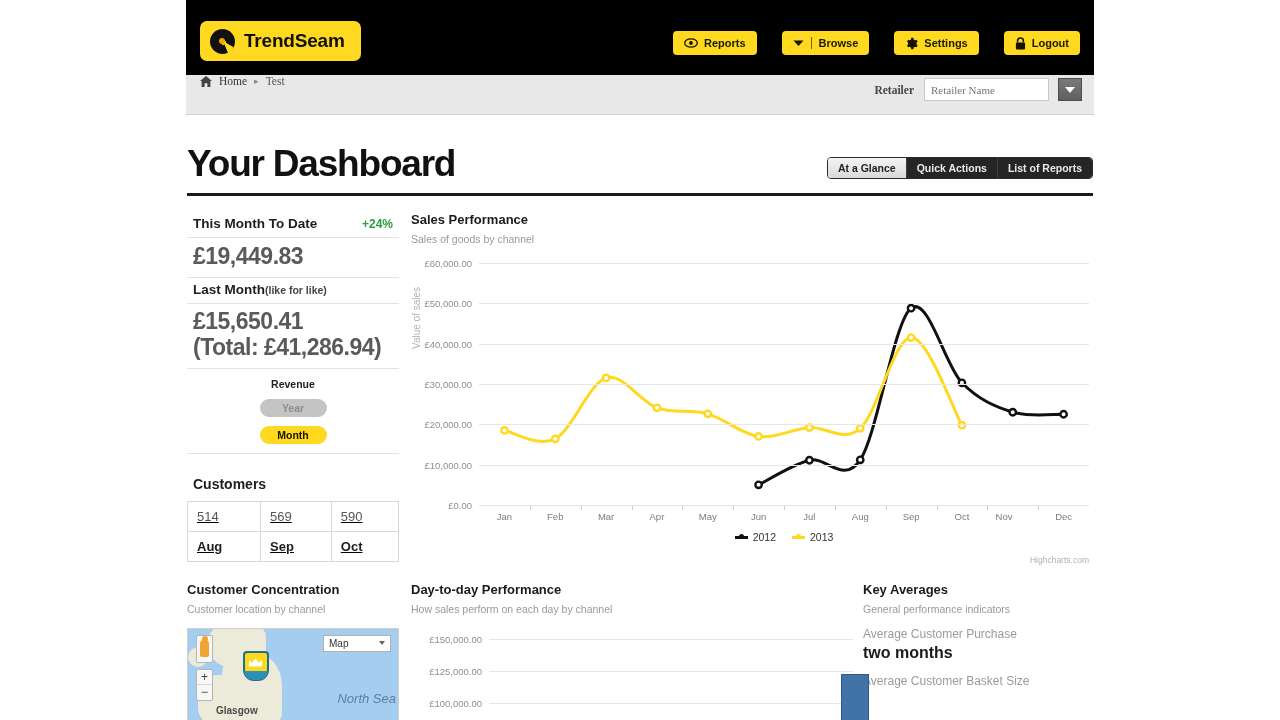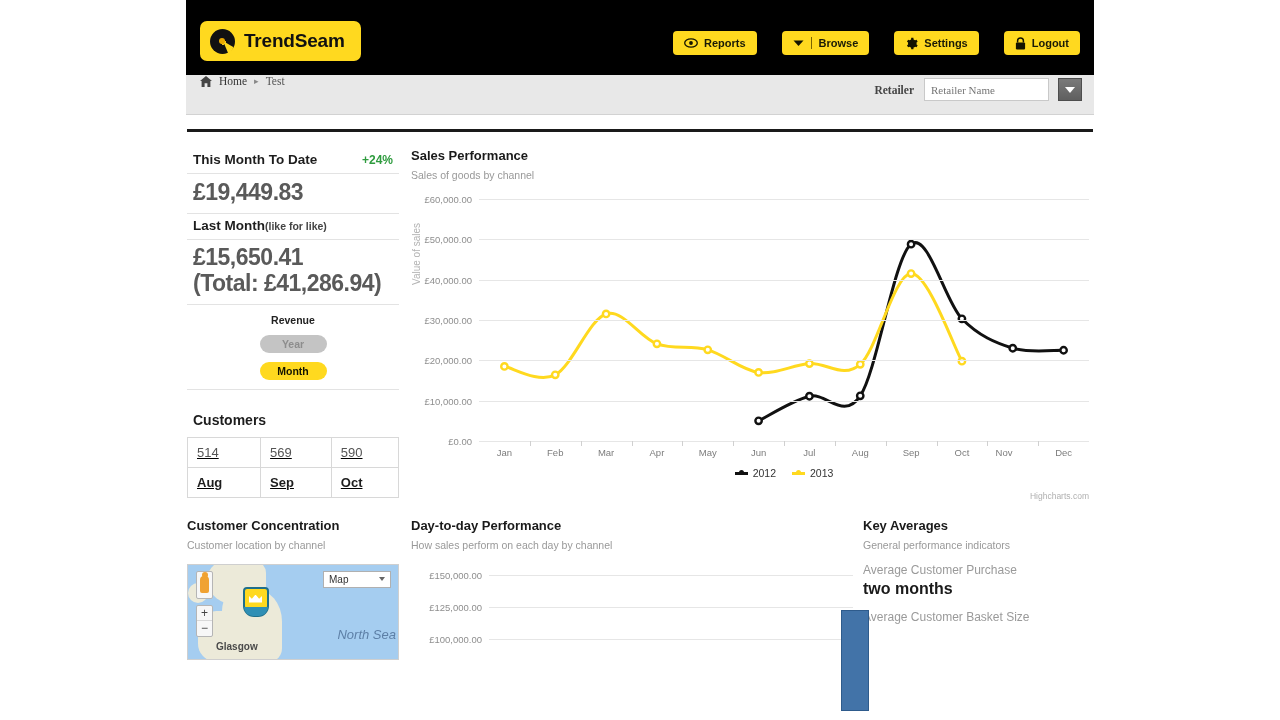--- a/index.html
+++ b/index.html
@@ -231,20 +231,28 @@
 
     <div class="retailer">
       <span class="retailer-label">Retailer</span>
       <input class="retailer-input" placeholder="Retailer Name" style="">
       <div class="retailer-drop">
         <span class="caret-w"></span>
       </div>
     </div>
   </div>
 
+  <div class="titlerow">
+    <div class="ptitle">Your Dashboard</div>
+    <div class="tabs">
+      <div class="tab active">At a Glance</div>
+      <div class="tab">Quick Actions</div>
+      <div class="tab">List of Reports</div>
+    </div>
+  </div>
   <div class="rule"></div>
 
   <div class="main">
 
     <div class="col-left">
       <div class="stat-row">
         <span class="stat-label">This Month To Date</span>
         <span class="stat-delta">+24%</span>
       </div>
       <div class="stat-val-row">

